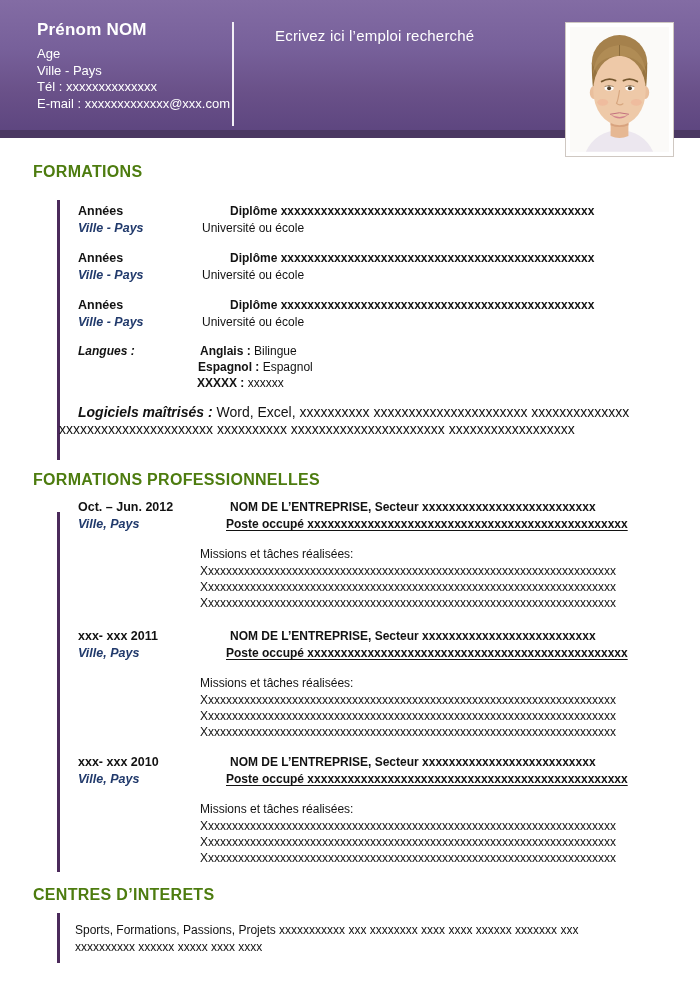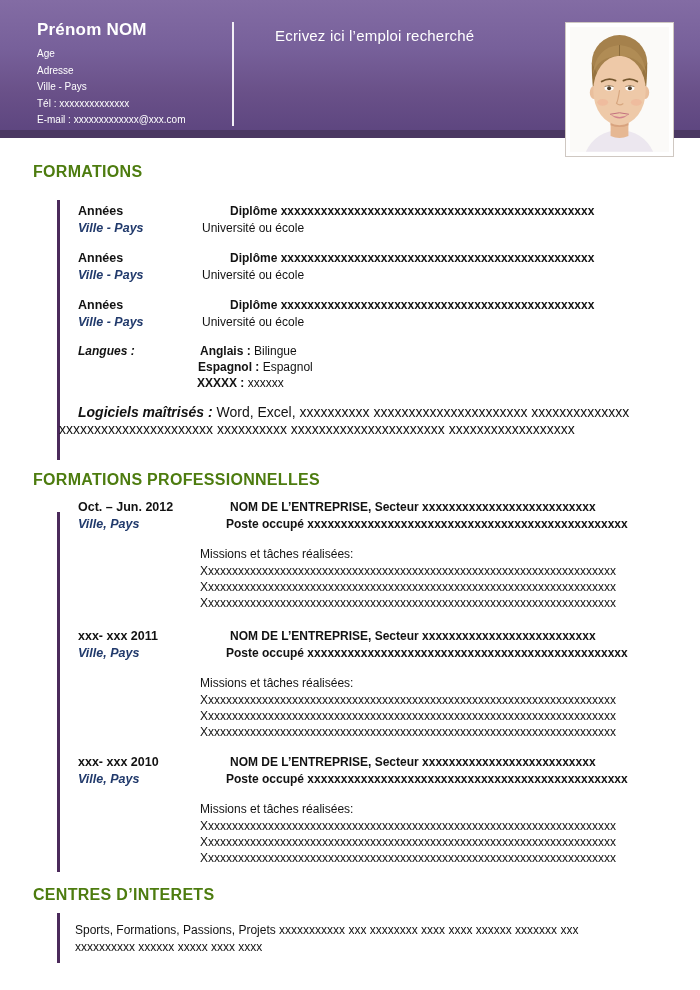--- a/index.html
+++ b/index.html
@@ -14,21 +14,21 @@
   .header-band {
     position:absolute; left:0; top:0; width:700px; height:130px;
     background:linear-gradient(180deg,#836ca4 0%, #77609a 38%, #6a5189 70%, #5e4680 100%);
   }
   .header-strip {
     position:absolute; left:0; top:130px; width:700px; height:8px;
     background:#4a3862;
   }
   .id-block { position:absolute; left:37px; top:20px; color:#ffffff; }
   .id-name { font-size:17px; font-weight:700; letter-spacing:.2px; }
-  .id-line { font-size:10px; line-height:16.5px; }
+  .id-line { font-size:13px; line-height:16.5px; }
   .id-lines { margin-top:6px; }
   .header-vsep {
     position:absolute; left:232px; top:22px; width:2px; height:104px;
     background:#f2eff6;
   }
   .job-title {
     position:absolute; left:275px; top:27px; color:#ffffff;
     font-size:15px; font-weight:400; letter-spacing:.2px;
   }
   .photo-frame {
@@ -44,21 +44,21 @@
   .rule { position:absolute; left:57px; width:3px; }
   
   .t { position:absolute; white-space:nowrap; font-size:12px; }
   .b { font-weight:700; }
   .navy { color:#20396b; font-style:italic; font-weight:700; }
   .entry { position:absolute; left:0; width:700px; }
   .period { position:absolute; left:78px; top:0; font-size:12.5px; font-weight:700; }
   .place  { position:absolute; left:78px; top:17px; font-size:12.5px; }
   .col2-0 { position:absolute; left:198px; top:0;margin-left:32px; }
   .col2-1 { position:absolute; left:198px; top:17px; }
-  .underlined { text-underline-offset:2px; text-decoration-thickness:1px;padding-left:28px; }
+  .underlined { text-decoration:underline; text-underline-offset:2px; text-decoration-thickness:1px;padding-left:28px; }
   .missions-label { position:absolute; left:200px; top:47px; }
   .mline0 { position:absolute; left:200px; top:64px; }
   .mline1 { position:absolute; left:200px; top:80px; }
   .mline2 { position:absolute; left:200px; top:96px; }
   .lang-label { position:absolute; left:78px; top:0; font-style:italic; font-weight:700; }
   .lang-row { position:absolute; left:200px; white-space:nowrap; font-size:12px; }
   .software-par {
     position:absolute; left:59px; top:404px; width:588px;
     font-size:14px; line-height:17px; text-indent:19px;
   }
@@ -73,21 +73,20 @@
 
 <div class="page">
 
   <div class="header-band"></div>
   <div class="header-strip"></div>
 
   <div class="id-block">
     <div class="id-name">Prénom NOM</div>
     <div class="id-lines">
       <div class="id-line">Age</div>
-      <div class="id-line">Adresse</div>
       <div class="id-line">Ville - Pays</div>
       <div class="id-line">Tél : xxxxxxxxxxxxxx</div>
       <div class="id-line">E-mail : xxxxxxxxxxxxx@xxx.com</div>
     </div>
   </div>
 
   <div class="header-vsep"></div>
 
   <div class="job-title">Ecrivez ici l’emploi recherché</div>
 

